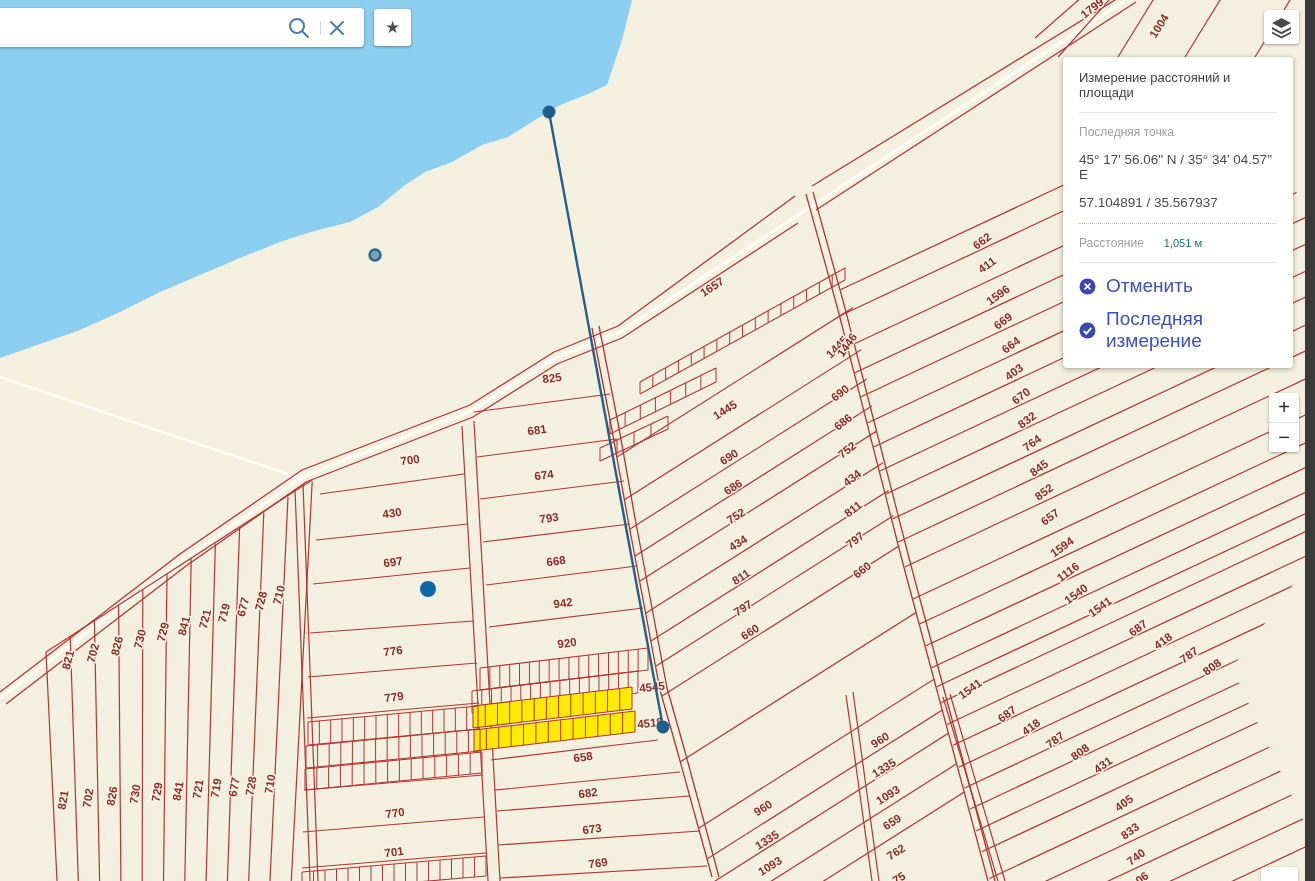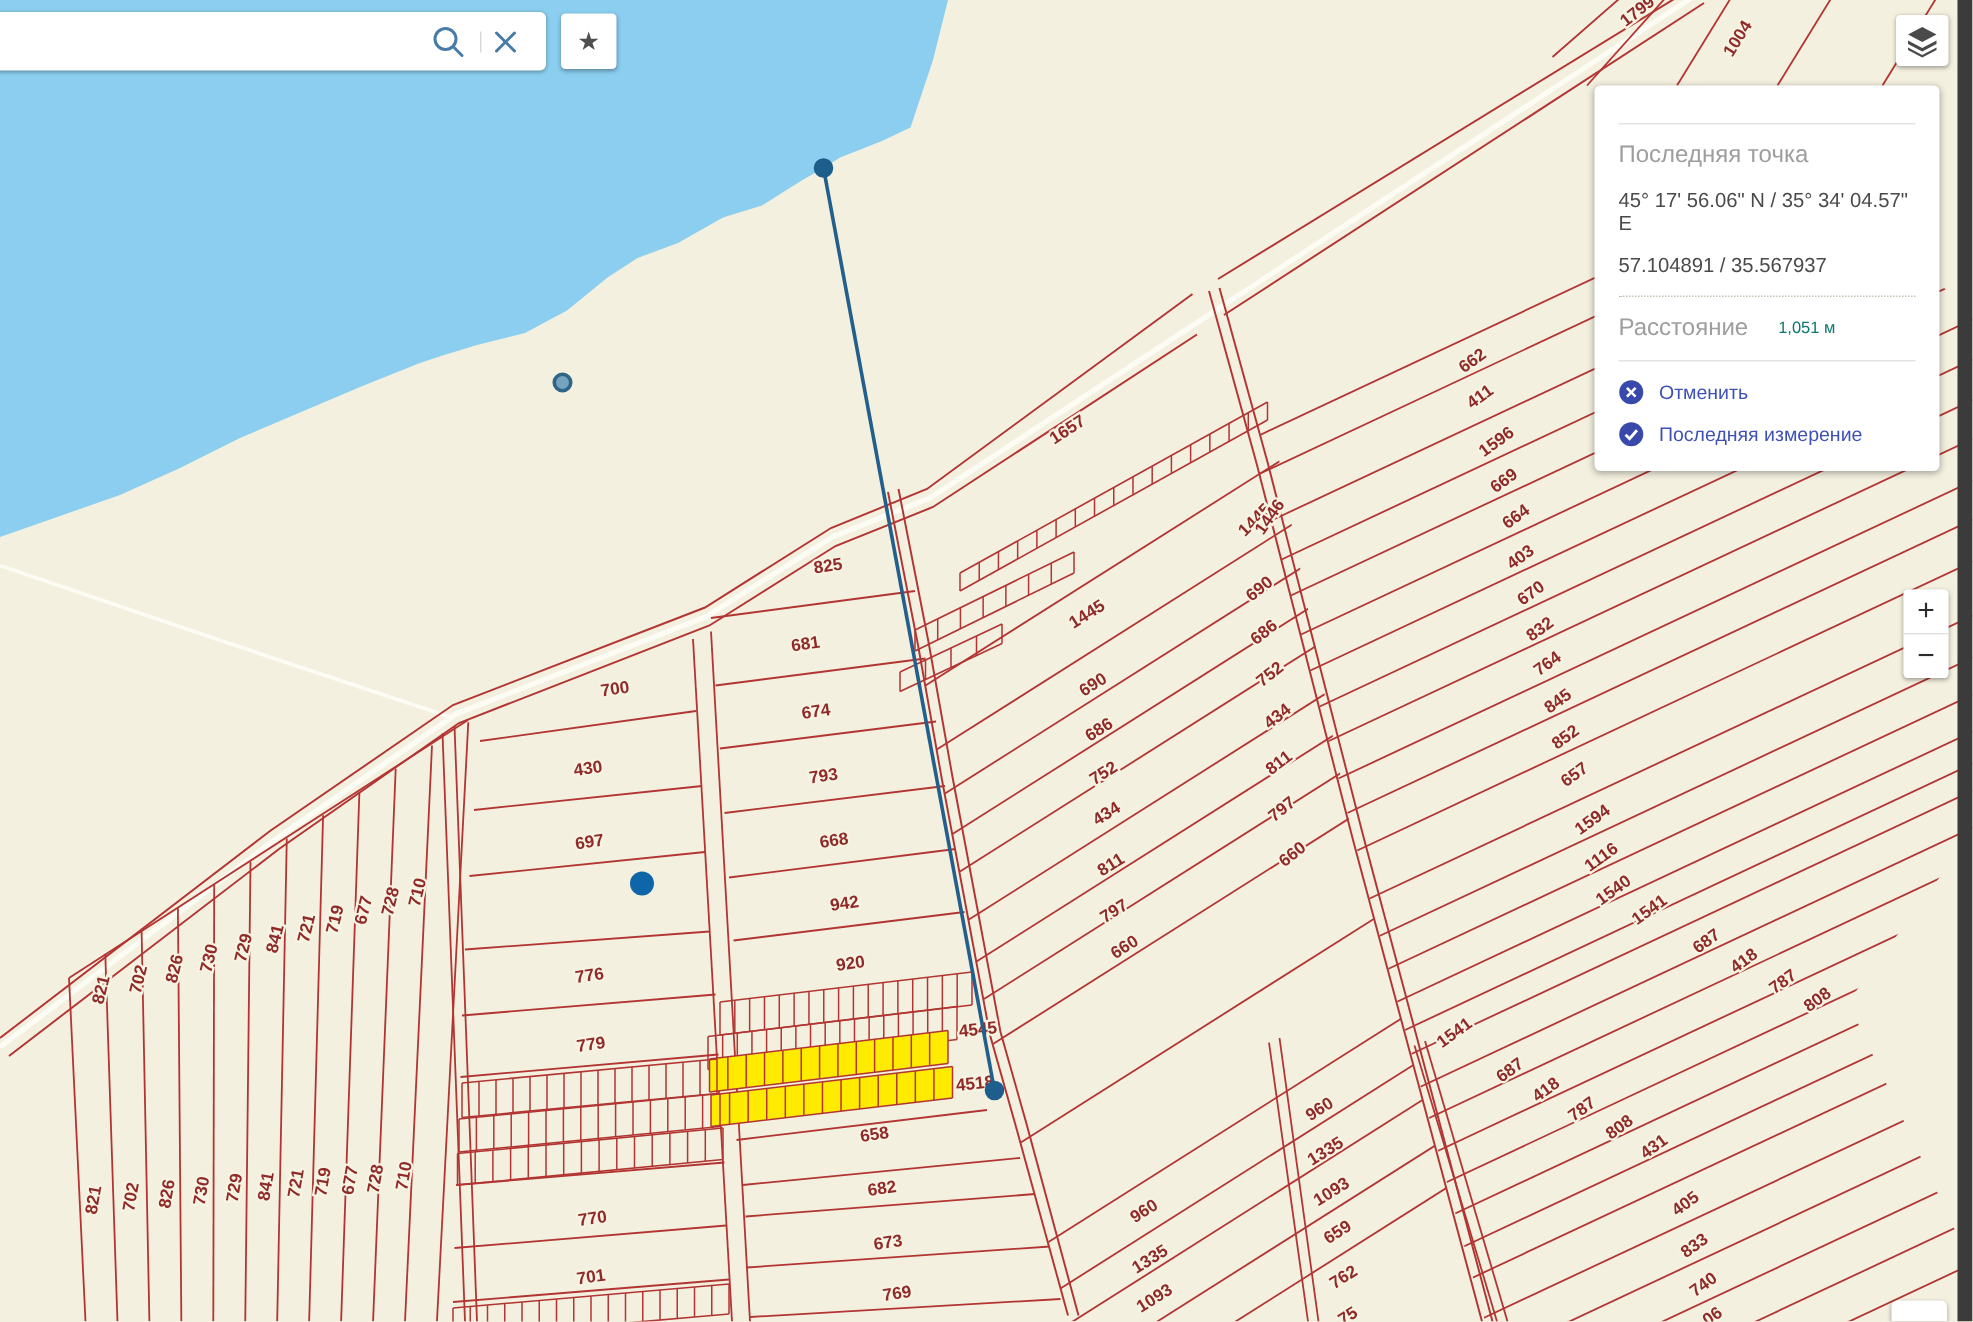--- a/index.html
+++ b/index.html
@@ -26,25 +26,25 @@
   .partialbox{left:1261px;top:867px;width:37px;height:14px;border-radius:4px 4px 0 0;}
 
   .edgestrip{position:absolute;right:0;top:0;width:10px;height:881px;background:#3B3B3B;}
 
   
   .mpanel{position:absolute;left:1063px;top:57px;width:230px;background:#fff;border-radius:4px;
     box-shadow:0 1px 5px rgba(0,0,0,.35);padding:13px 16px 12px;box-sizing:border-box;}
   .mp-title{font-size:13px;color:#3F3F3F;}
   .mp-hr{border:0;border-top:1px solid #E3E3E3;margin:12px 0;}
   .mp-hr-dot{border:0;border-top:1px dotted #C4C0B0;margin:12px 0;}
-  .mp-gray{font-size:16px;color:#9E9E9E;}
+  .mp-gray{font-size:12px;color:#9E9E9E;}
   .mp-val{font-size:13.5px;color:#4A4A4A;margin:13px 0;}
   .mp-dist{display:flex;align-items:center;gap:10px;margin:12px 0;}
   .mp-dist .v{font-size:11px;color:#0f766e;}
-  .mp-link{display:flex;align-items:center;gap:10px;margin:11px 0 4px;color:#3F51B5;font-size:13px;cursor:pointer;text-align:right;}
+  .mp-link{display:flex;align-items:center;gap:10px;margin:11px 0 4px;color:#3F51B5;font-size:19px;cursor:pointer;}
   .mp-link svg{flex:0 0 auto;}
 </style>
 </head>
 <body>
 
 <div class="stage">
 
   <svg id="map-svg" width="1315" height="881" viewBox="0 0 1315 881">
     <defs>
       <clipPath id="fanClip">
@@ -488,20 +488,21 @@
 
   <div class="ctl layersbtn">
     <svg width="23" height="23" viewBox="0 0 23 23">
       <path d="M11.5,2 L21,7 11.5,12 2,7 Z" fill="#4A4A4A"></path>
       <path d="M2,11 L11.5,16 21,11 L21,13.3 11.5,18.3 2,13.3 Z" fill="#4A4A4A"></path>
       <path d="M2,15.6 L11.5,20.6 21,15.6 L21,17.4 11.5,22.4 2,17.4 Z" fill="#4A4A4A"></path>
     </svg>
   </div>
 
   <div class="mpanel">
+    <div class="mp-title">Измерение расстояний и площади</div>
     <hr class="mp-hr">
     <div class="mp-gray">Последняя точка</div>
     <div class="mp-val">45° 17' 56.06" N / 35° 34' 04.57" E</div>
     <div class="mp-val">57.104891 / 35.567937</div>
     <hr class="mp-hr-dot">
     <div class="mp-dist">
       <span class="mp-gray">Расстояние</span>
       <span class="v"></span>
         <span class="v">1,051 м</span>
     </div>

